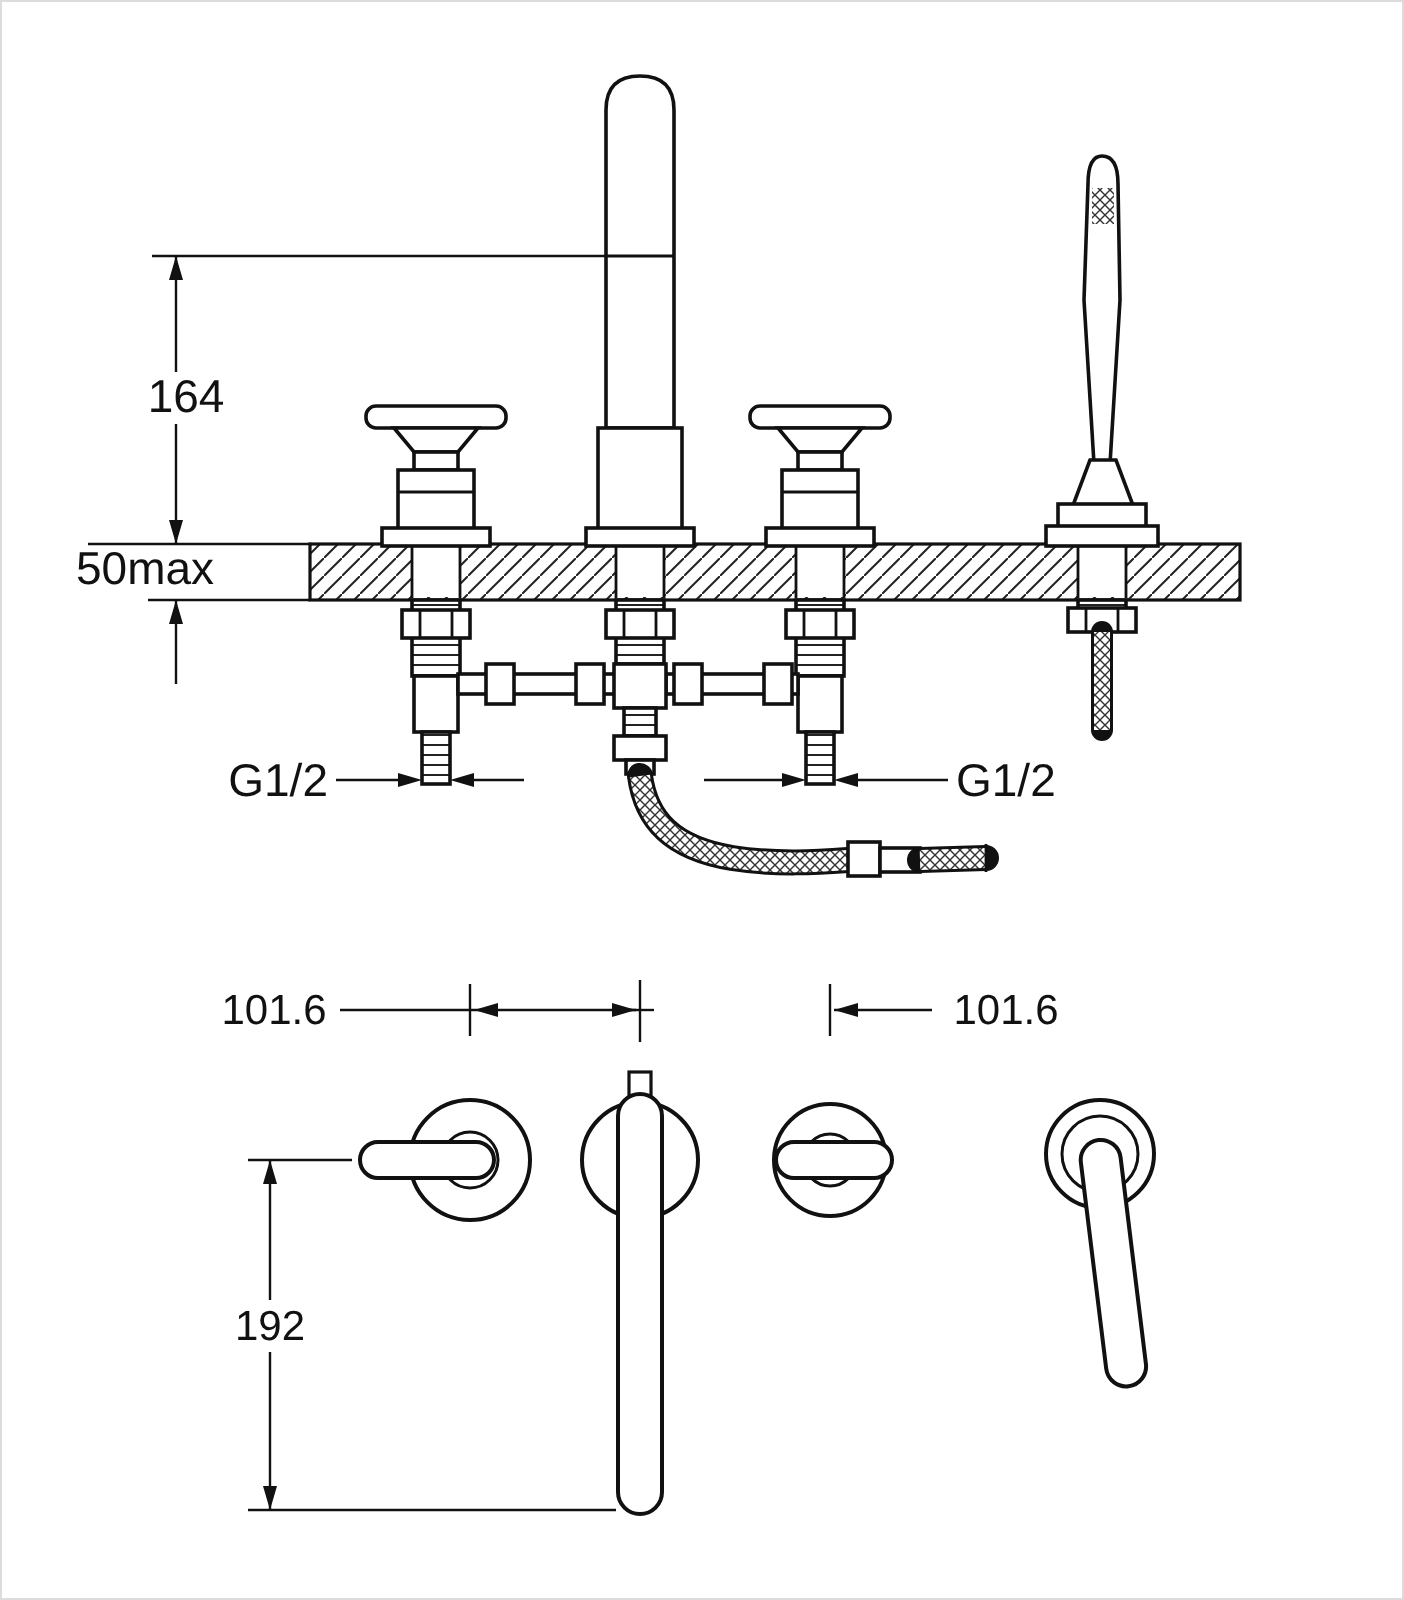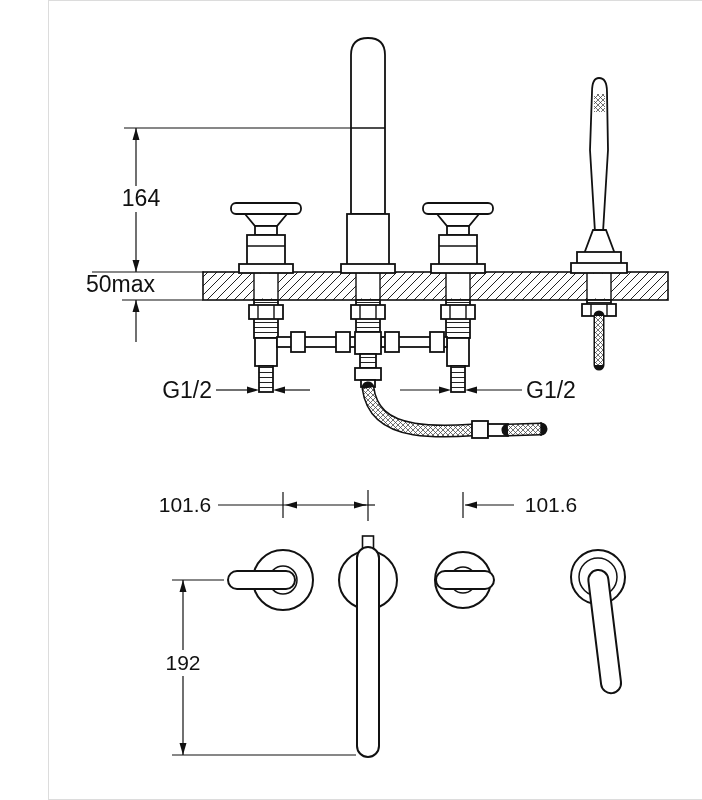--- a/index.html
+++ b/index.html
@@ -1,16 +1,16 @@
 <!DOCTYPE html>
 <html><head>
 <meta charset="utf-8">
 <style>
   html,body{margin:0;padding:0;background:#fff;}
-  .page{width:640px;height:800px;position:relative;background:#fff;padding-left:48px;}
+  .page{width:640px;height:800px;position:relative;background:#fff;}
   svg{display:block;}
   .ol  {fill:#fff;stroke:#111;stroke-width:1.8;}
   .s   {stroke:#111;stroke-width:1.8;}          
   .ln  {stroke:#111;stroke-width:1.4;fill:none;}
   .dim {stroke:#111;stroke-width:1.2;fill:none;}
   .arr {fill:#111;stroke:none;}
   .hb  {stroke:#111;stroke-width:13;fill:none;stroke-linecap:round;}
   .hw  {fill:none;stroke-width:10;stroke-linecap:butt;}
   .hb2 {stroke:#111;stroke-width:11;fill:none;stroke-linecap:round;}
   .hw2 {fill:none;stroke-width:8;stroke-linecap:butt;}

